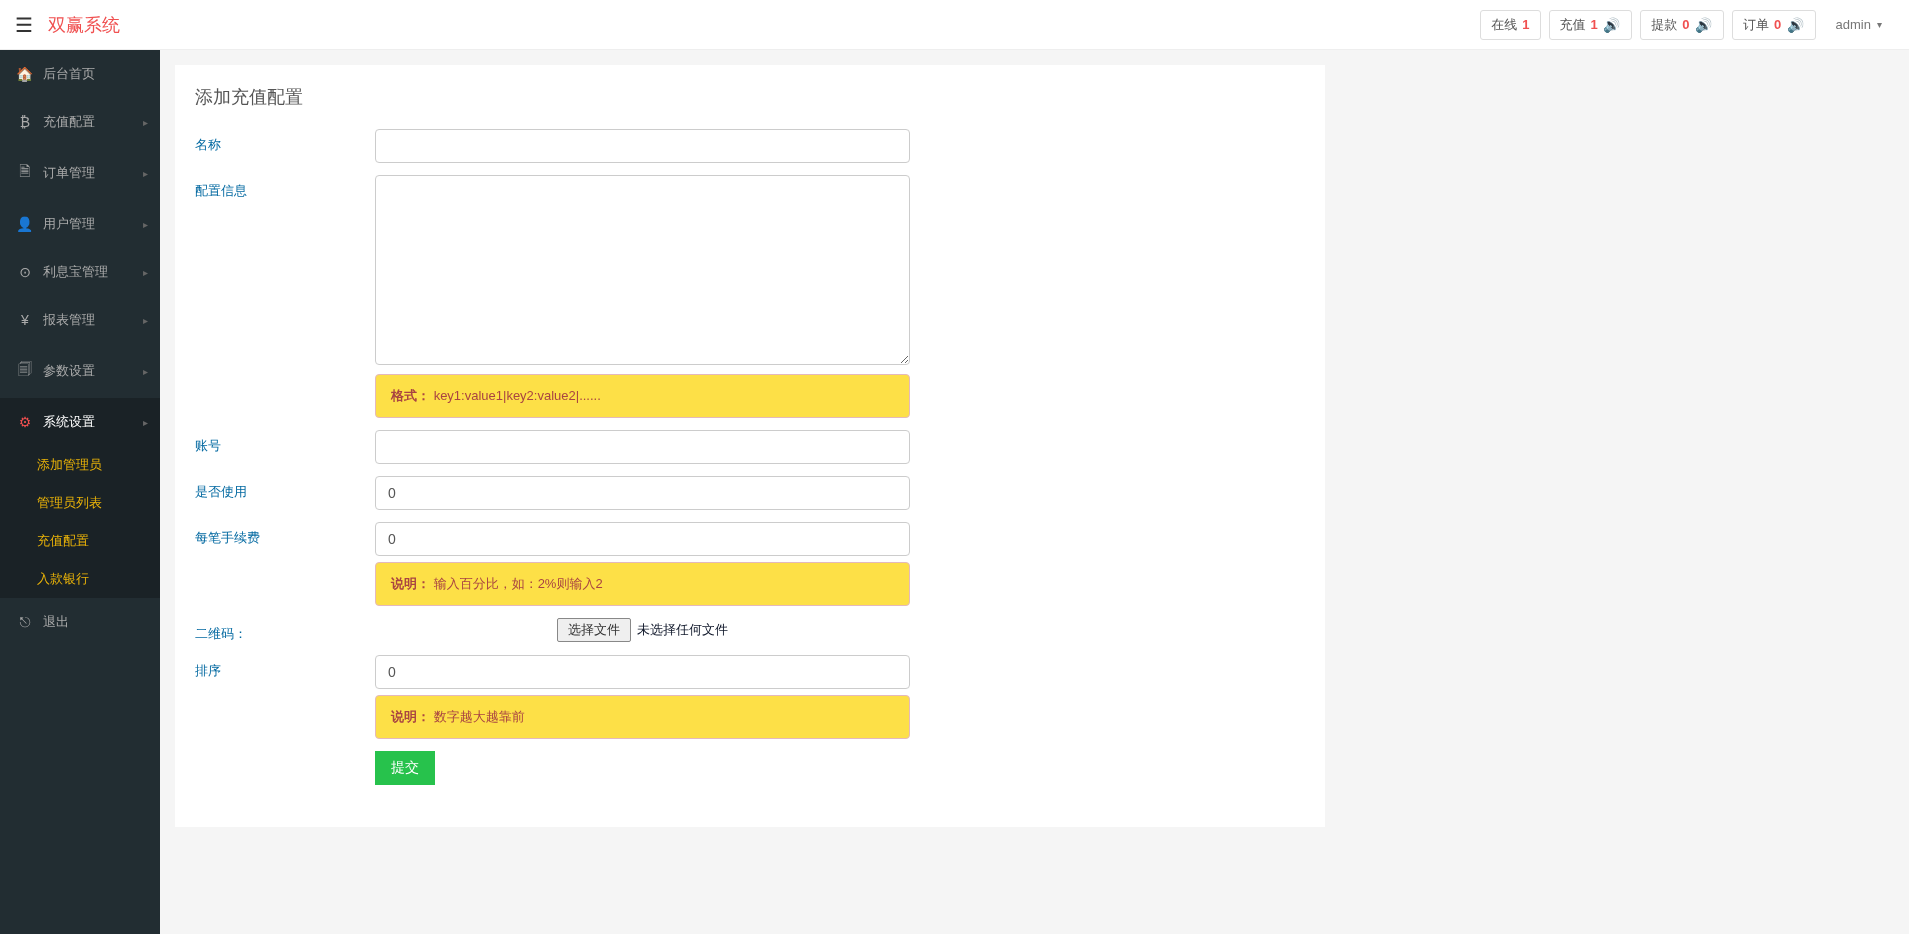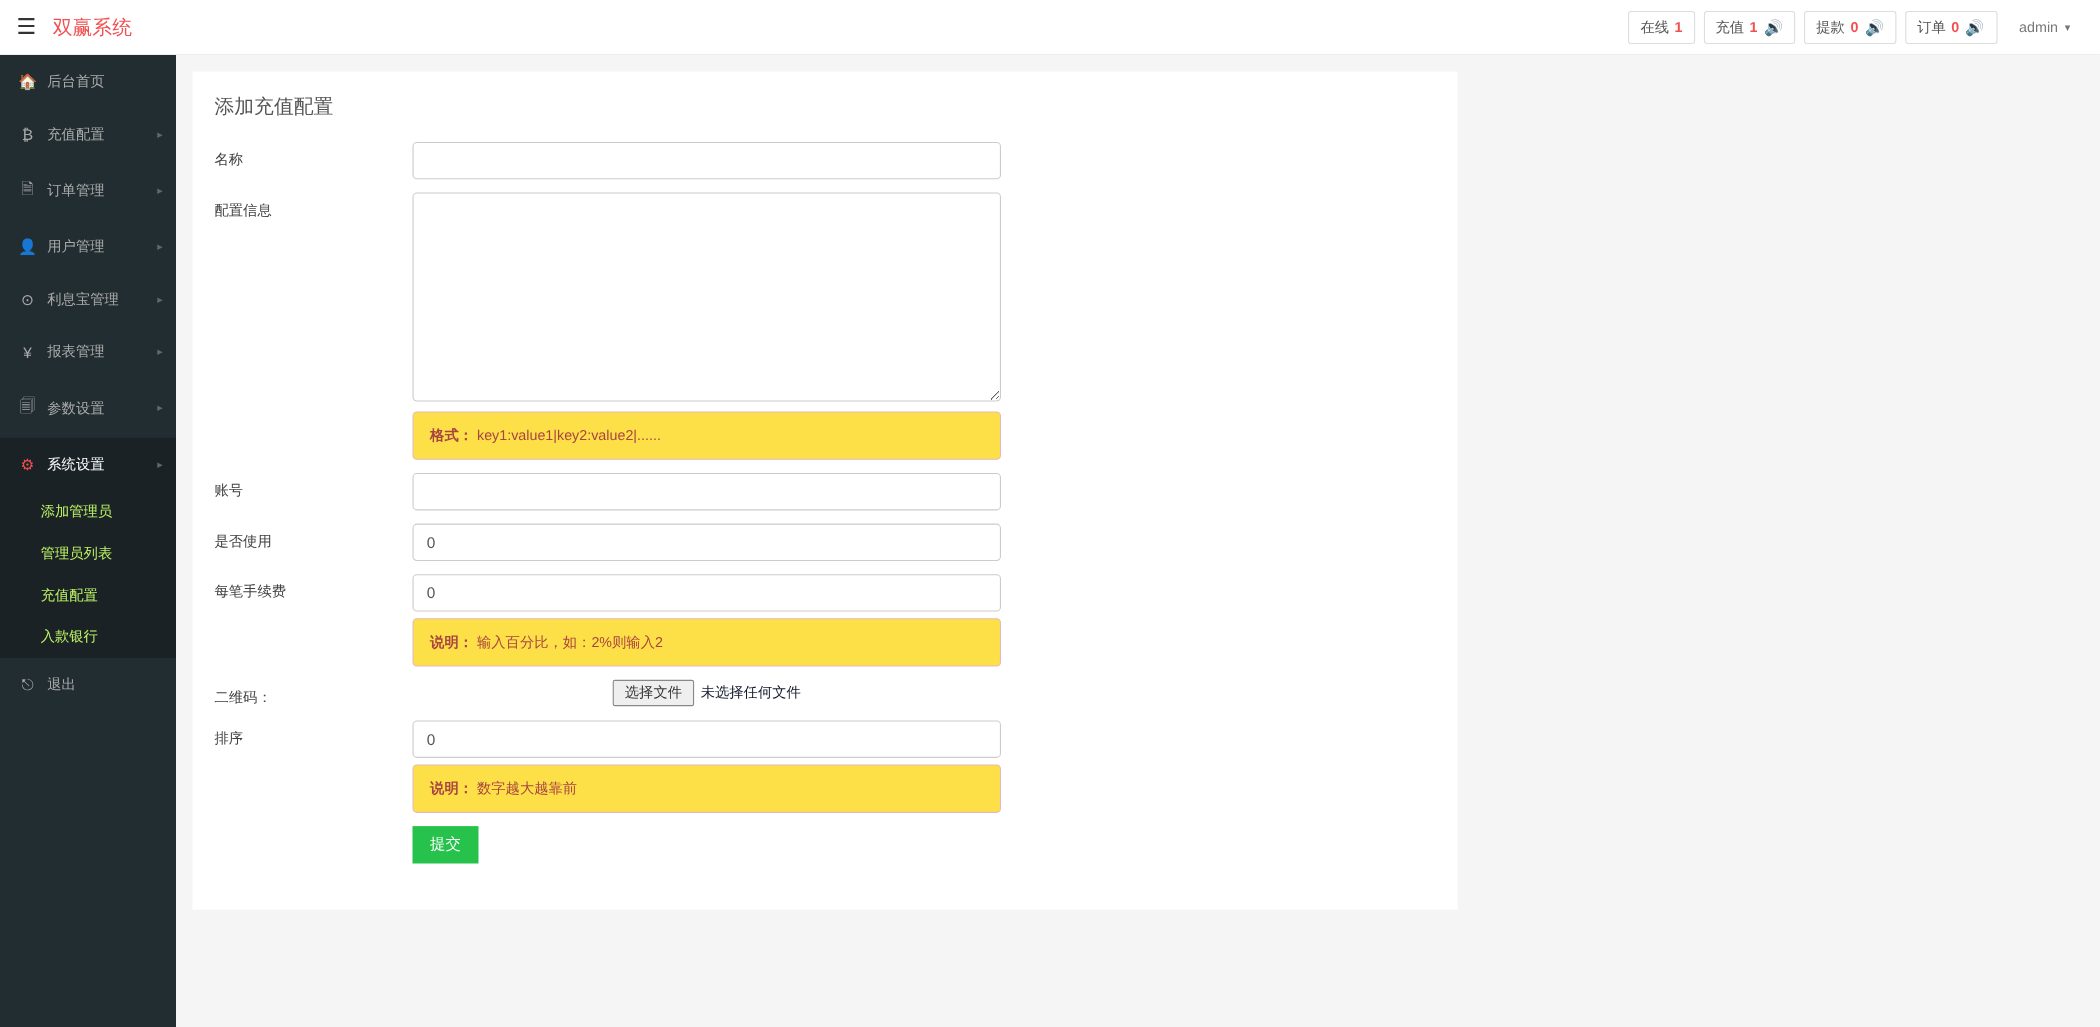--- a/index.html
+++ b/index.html
@@ -17,29 +17,29 @@
 .admin-dropdown { padding: 6px 12px; color: #777; font-size: 13px; cursor: pointer; display: flex; align-items: center; }
 .admin-dropdown .caret { margin-left: 6px; font-size: 10px; }
 
 
 .sidebar { position: fixed; top: 50px; left: 0; bottom: 0; width: 160px; background: #222d32; overflow-y: auto; }
 .sidebar-item { display: flex; align-items: center; padding: 15px 15px; color: #aaa; font-size: 13px; cursor: pointer; position: relative; }
 .sidebar-item.active { background: #1a2226; color: #fff; }
 .sidebar-item .icon { width: 20px; text-align: center; margin-right: 8px; font-size: 14px; }
 .sidebar-item .chev { position: absolute; right: 12px; font-size: 10px; color: #666; }
 .sidebar-sub { background: #1a2226; }
-.sidebar-sub-item { padding: 10px 15px 10px 37px; color: #bef264; font-size: 13px; cursor: pointer; }
+.sidebar-sub-item { padding: 10px 15px 10px 37px; color: #eab308; font-size: 13px; cursor: pointer; }
 
 
 .main { margin-left: 160px; margin-top: 50px; padding: 15px; }
 .panel { background: #fff; padding: 20px 20px 30px; max-width: 1150px; }
 .panel-title { font-size: 18px; color: #555; font-weight: 400; margin-bottom: 20px; font-family: Liberation Serif, serif; }
 
 .form-row { display: flex; align-items: flex-start; margin-bottom: 12px; }
-.form-label { width: 180px; padding-top: 7px; font-size: 13px; color: #404040; }
+.form-label { width: 180px; padding-top: 7px; font-size: 13px; color: #0369a1; }
 .form-field { flex: 0 0 535px; }
 .form-input { width: 100%; height: 34px; padding: 6px 12px; border: 1px solid #ccc; border-radius: 4px; font-size: 14px; color: #555; }
 .form-textarea { width: 100%; height: 190px; padding: 6px 12px; border: 1px solid #ccc; border-radius: 4px; font-size: 14px; resize: both; }
 
 .alert-danger { background: #fde047; border: 1px solid #e4b9bc; color: #a94442; padding: 12px 15px; border-radius: 4px; font-size: 13px; margin-top: 6px; }
 .alert-danger b { font-weight: bold; }
 
 .file-row { display: flex; align-items: center; }
 .file-button { border: 1px solid #888; background: #efefef; padding: 2px 10px; font-size: 13px; border-radius: 2px; margin-right: 6px; cursor: pointer; }
 .file-text { color: #0f172a; font-size: 13px; }

